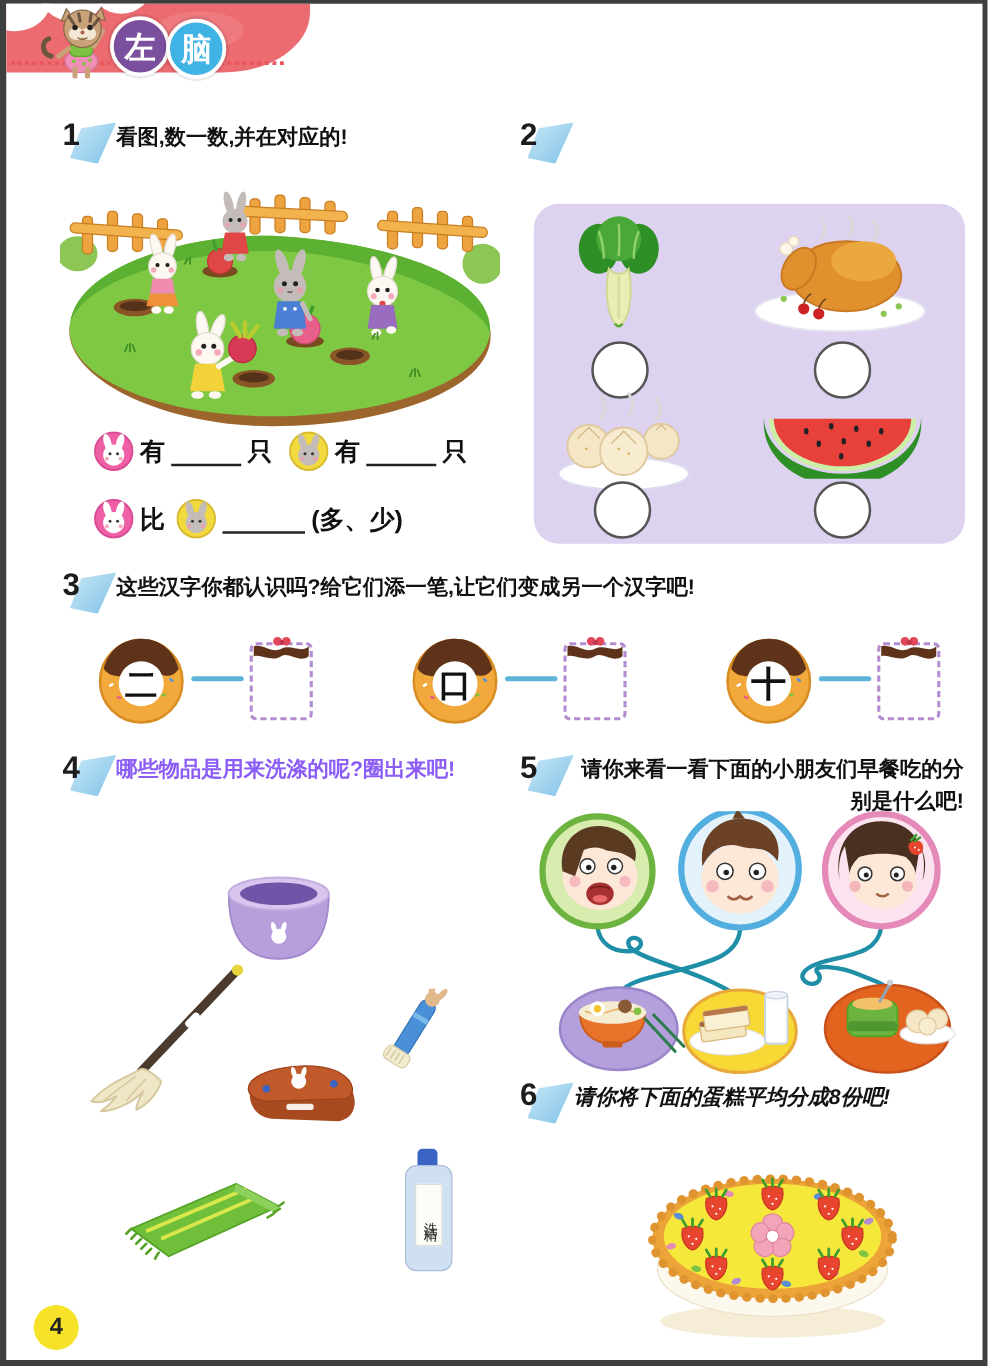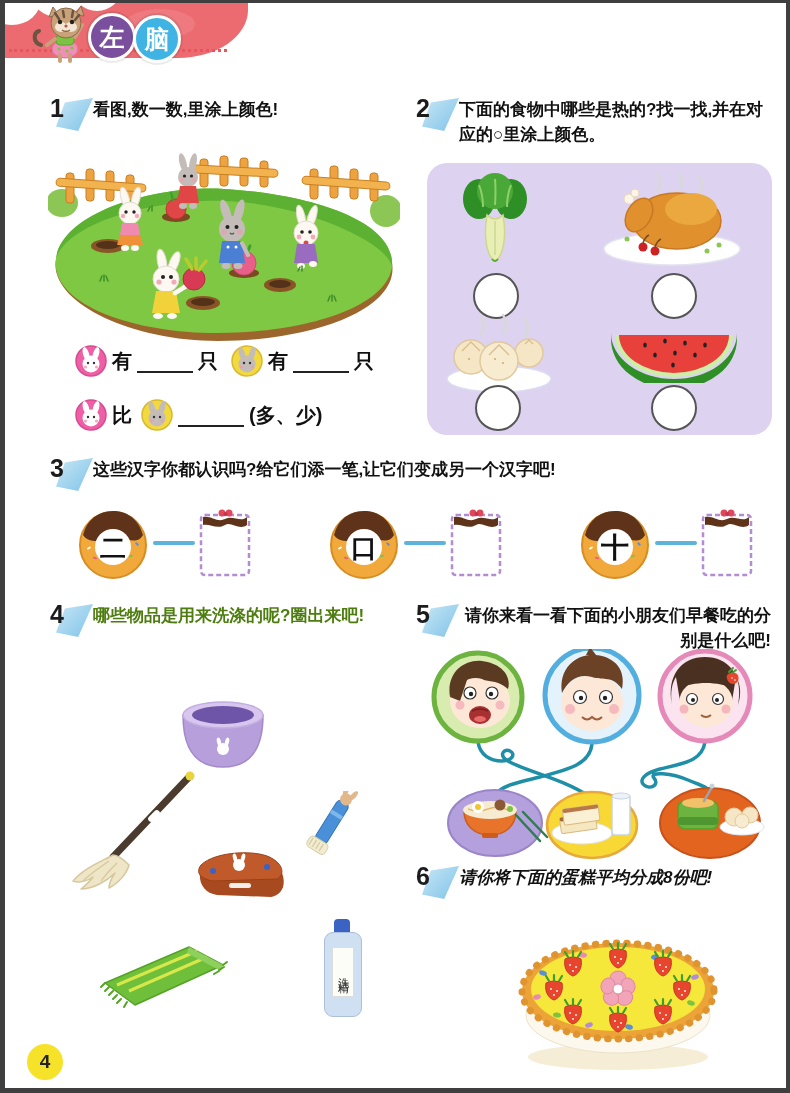--- a/index.html
+++ b/index.html
@@ -98,21 +98,21 @@
   </div>
   <div class="badge-big badge-right">
     <span>脑</span>
   </div>
 
   <div class="qhead" style="left:42px;top:92px;width:360px;">
     <div class="qflag">
       <div class="wedge"></div>
       <div class="num">1</div>
     </div>
-    <div class="qtext" style="width:300px;">看图,数一数,里涂上颜色!</div>
+    <div class="qtext" style="width:300px;">看图,数一数,并在对应的!</div>
   </div>
 
   <svg style="position:absolute;left:43px;top:148px;" width="352" height="192" viewBox="0 0 352 192">
 
     <ellipse cx="14" cy="52" rx="16" ry="14" fill="#8cc655"></ellipse>
     <ellipse cx="338" cy="60" rx="16" ry="16" fill="#8cc655"></ellipse>
 
     <g stroke="#c97f22" stroke-width="1">
       <rect x="18" y="22" width="8" height="30" rx="3" fill="#eda33f"></rect>
       <rect x="38" y="18" width="8" height="32" rx="3" fill="#eda33f"></rect>
@@ -294,21 +294,20 @@
     </svg>
     <span class="blank" style="width:66px;"></span>
     <span>(多、少)</span>
   </div>
 
   <div class="qhead" style="left:408px;top:92px;width:372px;">
     <div class="qflag">
       <div class="wedge"></div>
       <div class="num">2</div>
     </div>
-    <div class="qtext" style="width:312px;">下面的食物中哪些是热的?找一找,并在对应的○里涂上颜色。</div>
   </div>
 
   <div class="panel">
 
     <svg class="food" style="left:32px;top:8px;" width="72" height="96" viewBox="0 0 72 96">
       <ellipse cx="20" cy="28" rx="16" ry="20" fill="#2f8f27"></ellipse>
       <ellipse cx="52" cy="28" rx="16" ry="20" fill="#2f8f27"></ellipse>
       <ellipse cx="36" cy="20" rx="18" ry="18" fill="#4aa838"></ellipse>
       <path d="M20,14 q4,10 4,22 M36,8 q1,12 0,26 M52,14 q-4,10 -4,22" stroke="#8ed06a" stroke-width="2" fill="none"></path>
       <path d="M28,44 C24,66 28,86 36,90 C44,86 48,66 44,44 Q36,52 28,44 Z" fill="#e9efb4" stroke="#cdd88e" stroke-width="1.5"></path>
@@ -443,21 +442,21 @@
           <circle cx="28.5" cy="9" r="2" fill="#c23548"></circle>
       </svg>
     </div>
   </div>
 
   <div class="qhead" style="left:42px;top:598px;width:380px;">
     <div class="qflag">
       <div class="wedge"></div>
       <div class="num">4</div>
     </div>
-    <div class="qtext" style="width:320px;color:#4d7c0f;">哪些物品是用来洗涤的呢?圈出来吧!</div>
+    <div class="qtext" style="width:320px;color:#8b5cf6;">哪些物品是用来洗涤的呢?圈出来吧!</div>
   </div>
 
   <svg style="position:absolute;left:172px;top:694px;" width="92" height="82" viewBox="0 0 92 82">
     <path d="M6,18 C6,46 14,70 46,70 C78,70 86,46 86,18 Z" fill="#b79fdc" stroke="#a488cc" stroke-width="1.5"></path>
     <ellipse cx="46" cy="18" rx="40" ry="13" fill="#d8c6ee" stroke="#c2aee0" stroke-width="1.5"></ellipse>
     <ellipse cx="46" cy="18" rx="31" ry="9" fill="#6f55a8"></ellipse>
     <g transform="translate(46,52)" fill="#fff">
       <ellipse cx="-4" cy="-7" rx="2" ry="4.5" transform="rotate(-15 -4 -7)"></ellipse>
       <ellipse cx="4" cy="-7" rx="2" ry="4.5" transform="rotate(15 4 -7)"></ellipse>
       <circle cx="0" cy="0" r="6"></circle>

